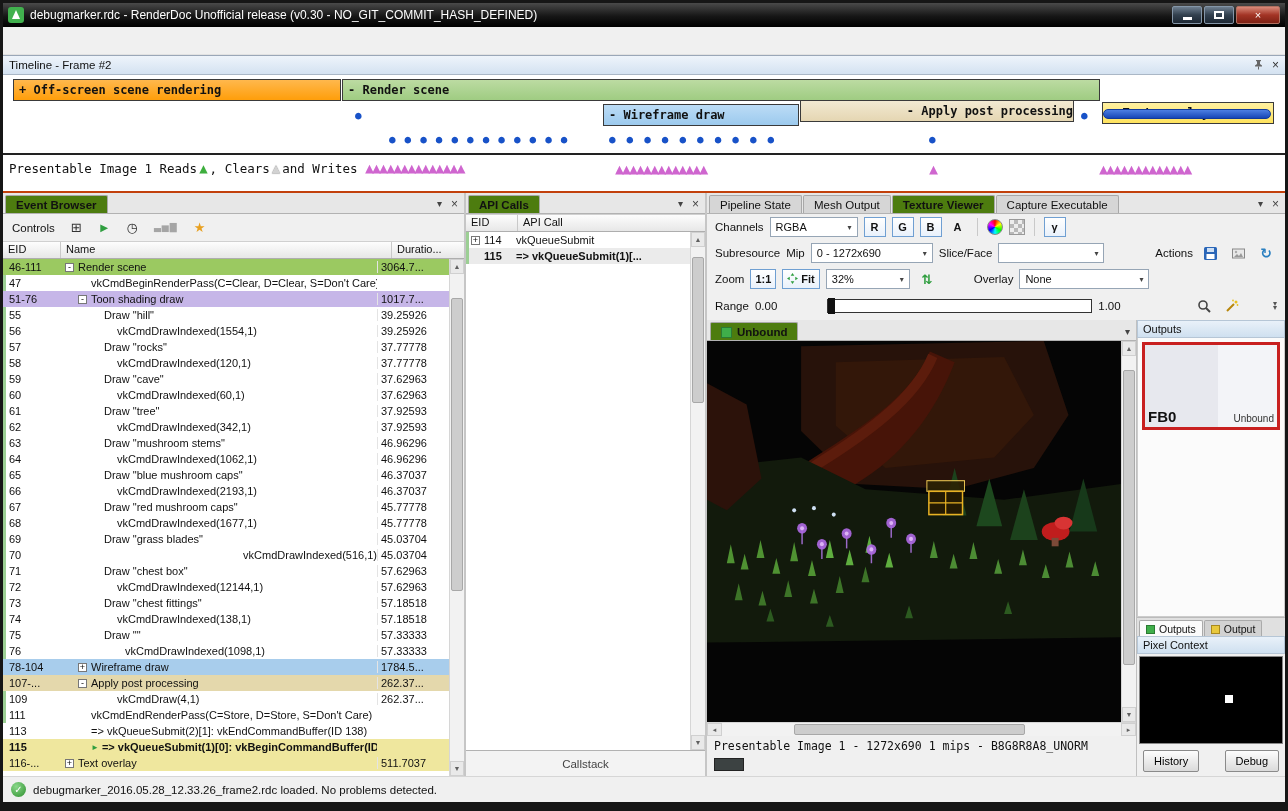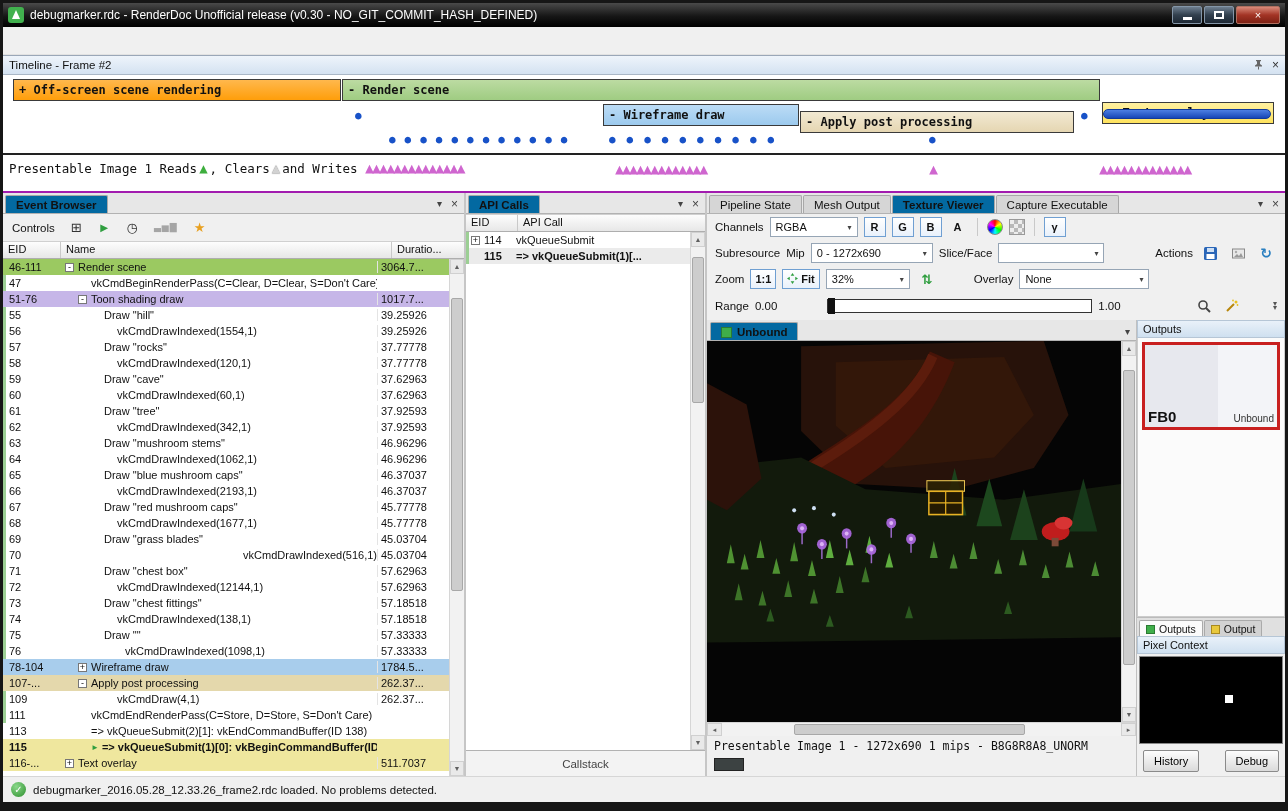--- a/index.html
+++ b/index.html
@@ -18,28 +18,28 @@
   .glyph-max{display:block;width:10px;height:8px;border:2px solid #fff;}
 
   
   .menubar{height:28px;background:#f0f0f0;display:flex;align-items:center;padding-left:4px;border-bottom:1px solid #e2e2e2;flex:none;}
   .menu-item{padding:5px 11px;font-size:12px;}
 
   
   .tl-caption{height:20px;background:linear-gradient(#eef4fb,#d4e2f1);border-top:1px solid #9aa7b8;border-bottom:1px solid #aab7c6;display:flex;align-items:center;padding:0 6px;font-size:11.5px;flex:none;}
   .cap-icons{margin-left:auto;display:flex;gap:8px;align-items:center;}
   .cap-x{font-size:12px;color:#333;}
-  .tl-body{height:118px;background:#fff;position:relative;overflow:hidden;border-bottom:2px solid #a21caf;font-family:"DejaVu Sans Mono","Liberation Mono",monospace;flex:none;}
+  .tl-body{height:118px;background:#fff;position:relative;overflow:hidden;border-bottom:2px solid #c2410c;font-family:"DejaVu Sans Mono","Liberation Mono",monospace;flex:none;}
   .tl-bar{position:absolute;height:22px;border:1px solid #3a3a3a;font-weight:bold;font-size:12px;line-height:20px;padding-left:5px;white-space:nowrap;overflow:hidden;}
   .bar-off{left:10px;top:4px;width:328px;background:linear-gradient(#ffb84d,#ff9e0a);}
   .bar-rs{left:339px;top:4px;width:758px;background:linear-gradient(#bcdba2,#9fcc82);}
   .bar-to{left:1099px;top:4px;width:172px;background:linear-gradient(#fff0a0,#ffe35e);margin-top:23px;}
   .bar-toon{left:366px;top:29px;width:233px;background:linear-gradient(#d5c9f2,#c0aeea);}
   .bar-wf{left:600px;top:29px;width:196px;background:linear-gradient(#bcdcf6,#9ccaee);}
-  .bar-pp{left:797px;top:36px;width:274px;background:linear-gradient(#f2e9d2,#e5d6b2);}
+  .bar-pp{left:797px;top:25px;width:274px;background:linear-gradient(#f2e9d2,#e5d6b2);text-align:right;}
   .blue-pill{position:absolute;left:1100px;top:34px;width:168px;height:10px;border-radius:5px;background:linear-gradient(#4d7fe2,#1746b6);border:1px solid #123a9a;}
   .dots{position:absolute;color:#1852c8;font-size:11px;line-height:11px;}
   .d-begin{left:352px;top:35px;}
   .d-end{left:1078px;top:35px;}
   .d-toon{left:386px;top:59px;letter-spacing:9px;}
   .d-wf{left:606px;top:59px;letter-spacing:11px;}
   .d-pp{left:926px;top:59px;}
   .presentable{position:absolute;left:0;right:0;top:78px;height:40px;border-top:2px solid #222;padding:4px 0 0 6px;font-size:12.5px;white-space:nowrap;}
   .pr-text{vertical-align:middle;}
   .tri{font-size:14px;vertical-align:middle;padding:0 2px;}
@@ -51,21 +51,21 @@
 
   
   .main{flex:1;display:flex;min-height:0;}
   .panel{display:flex;flex-direction:column;background:#f0f0f0;min-width:0;}
   .p-eb{width:463px;border-right:2px solid #c6c6c6;flex:none;}
   .p-api{width:241px;border-right:2px solid #c6c6c6;flex:none;}
   .p-right{flex:1;}
 
   .tabbar{height:21px;display:flex;align-items:flex-end;background:#e7e7e7;border-bottom:1px solid #b2b2b2;padding-left:2px;gap:1px;flex:none;}
   .tab{padding:3px 10px 2px;font-size:11.5px;background:#d6d6d6;border:1px solid #a8a8a8;border-bottom:none;border-radius:2px 2px 0 0;display:flex;align-items:center;gap:5px;white-space:nowrap;}
-  .tab.active{background:#0369a1;font-weight:bold;}
+  .tab.active{background:#4d7c0f;font-weight:bold;}
   .tab-icons{margin-left:auto;display:flex;gap:9px;align-items:center;padding:0 6px 3px 0;color:#444;}
   .tab-icons span{font-size:10px;line-height:1;}
 
   
   .eb-toolbar{height:27px;display:flex;align-items:center;gap:16px;padding:0 9px;font-size:11.5px;flex:none;}
   .ebt-ico{font-size:13px;line-height:1;}
   .ico-grid{color:#333;} .ico-goto{color:#2f9e3f;} .ico-clock{color:#333;}
   .ico-stats{color:#a5a5a5;font-size:9px;letter-spacing:1px;} .ico-star{color:#e8a020;}
   .grid-head{height:18px;display:flex;background:linear-gradient(#fdfdfd,#e7e7e7);border-top:1px solid #d0d0d0;border-bottom:1px solid #aeaeae;font-size:11px;flex:none;}
   .gh{padding:1px 5px;border-right:1px solid #c9c9c9;white-space:nowrap;overflow:hidden;}

